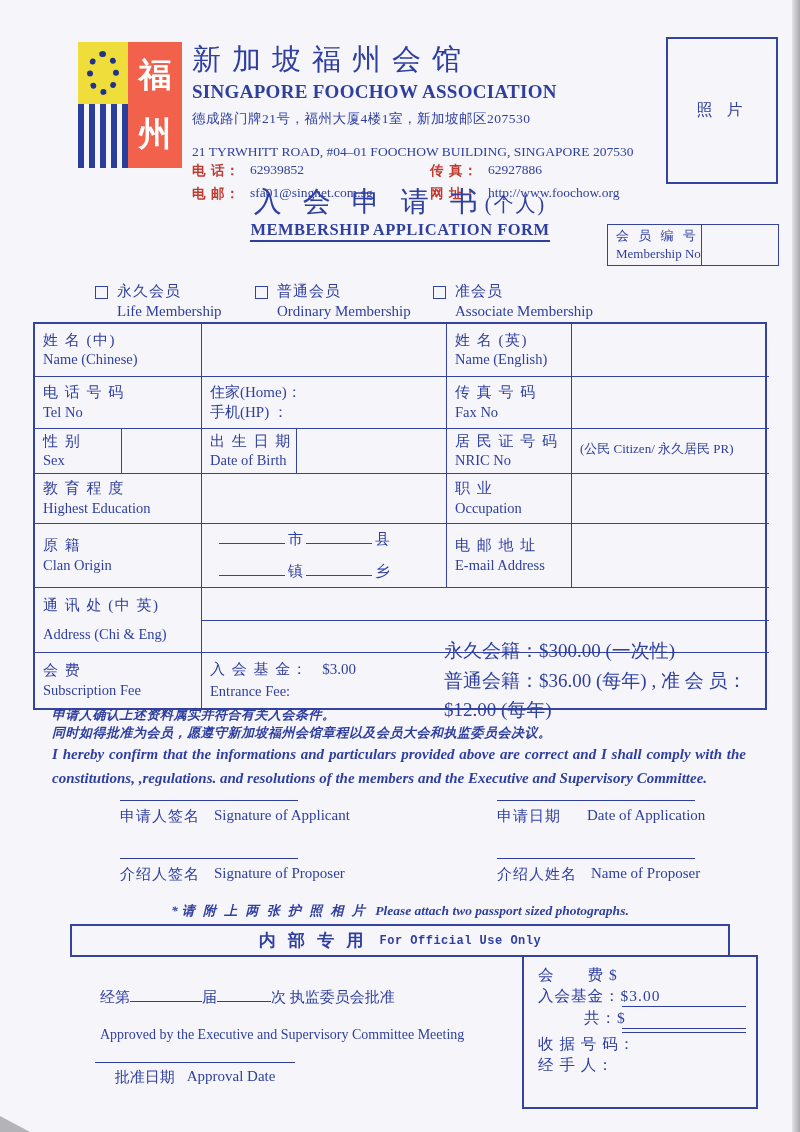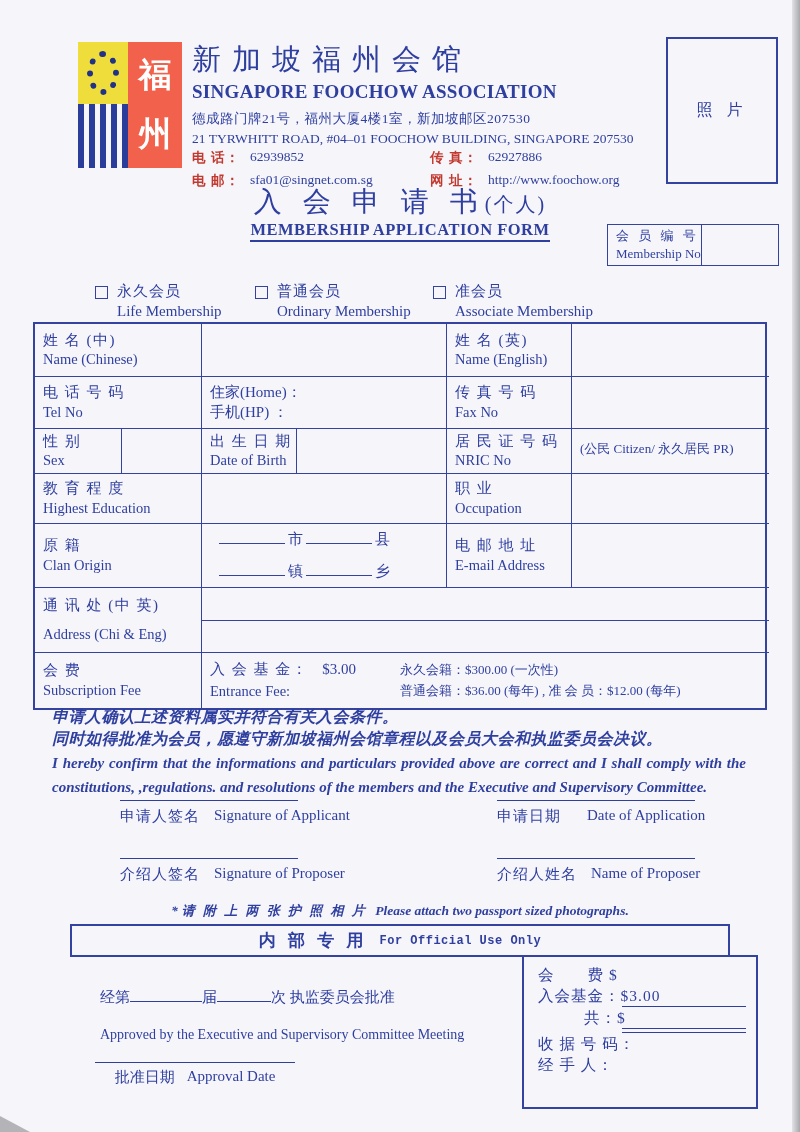--- a/index.html
+++ b/index.html
@@ -20,21 +20,21 @@
   .chain { width:32px; height:44px; border-radius:50%; border:6px dotted #223286; }
   .logo-stripes { flex:1; background:repeating-linear-gradient(90deg,#2b3d9b 0 6px,#f6f5fa 6px 11px); }
   .logo-right { flex:1; background:#f2614b; color:#fff; display:flex; flex-direction:column;
                 align-items:center; justify-content:space-around; font-size:33px; font-weight:bold; padding:4px 0; }
 
   
   .hdr { position:absolute; left:192px; top:40px; width:480px; }
   .org-cn { font-size:29px; letter-spacing:11px; white-space:nowrap; }
   .org-en { font-size:19px; font-weight:bold; margin-top:1px; letter-spacing:0.3px; }
   .addr-cn { font-size:13.5px; margin-top:7px; letter-spacing:0.5px; }
-  .addr-en { font-size:13.5px; margin-top:3px; }
+  .addr-en { font-size:13.5px; margin-top:16px; }
   .contacts { margin-top:2px; display:grid; grid-template-columns:58px 180px 58px auto; row-gap:5px; font-size:13.5px; }
   .c-label { color:#c23a2f; font-weight:bold; letter-spacing:1px; }
 
   
   .photo { position:absolute; left:666px; top:37px; width:112px; height:147px; border:2px solid #33439f;
            display:flex; align-items:center; justify-content:center; font-size:16px; letter-spacing:5px; }
 
   
   .title { position:absolute; top:183px; left:0; width:100%; text-align:center; font-size:28px;
            letter-spacing:7px; white-space:nowrap; }
@@ -70,25 +70,25 @@
   .fen { font-size:14.5px; white-space:nowrap; }
   .note-cell { justify-content:flex-end; padding-bottom:16px; }
   .fnote { font-size:13px; white-space:nowrap; }
   .clan-lines { font-size:15px; display:flex; flex-direction:column; gap:12px; padding-left:6px; }
   .uline { display:inline-block; width:66px; border-bottom:1.5px solid #33439f; height:13px; margin:0 3px; }
   .addr-cell { padding:0; }
   .midline { position:absolute; left:0; right:0; top:50%; border-top:1.5px solid #33439f; }
   .fee-cell { flex-direction:row; align-items:center; }
   .fee-left { width:190px; font-size:15px; line-height:1.5; }
   .fee-left .amt { margin-left:14px; }
-  .fee-right { flex:1; font-size:13px; line-height:1.55; }
+  .fee-right { flex:1; font-size:19px; line-height:1.55;margin-left:44px; }
 
   
   .decl { position:absolute; left:52px; top:706px; width:694px; font-weight:bold; font-style:italic; }
-  .decl .cnl { font-size:16px; line-height:1.4; letter-spacing:0.5px; }
+  .decl .cnl { font-size:13px; line-height:1.4; letter-spacing:0.5px; }
   .decl .enl { font-size:15px; line-height:1.45; margin-top:2px; }
   .decl .just { text-align:justify; text-align-last:justify; }
 
   
   .sig { position:absolute; border-top:1.5px solid #2e3f9f; padding-top:6px; display:flex; gap:14px;
          font-size:15px; white-space:nowrap; }
   .sig .scn { letter-spacing:1px; }
   #sigA { left:120px; top:800px; width:178px; }
   #sigB { left:497px; top:800px; width:198px; gap:26px; }
   #sigC { left:120px; top:858px; width:178px; }

